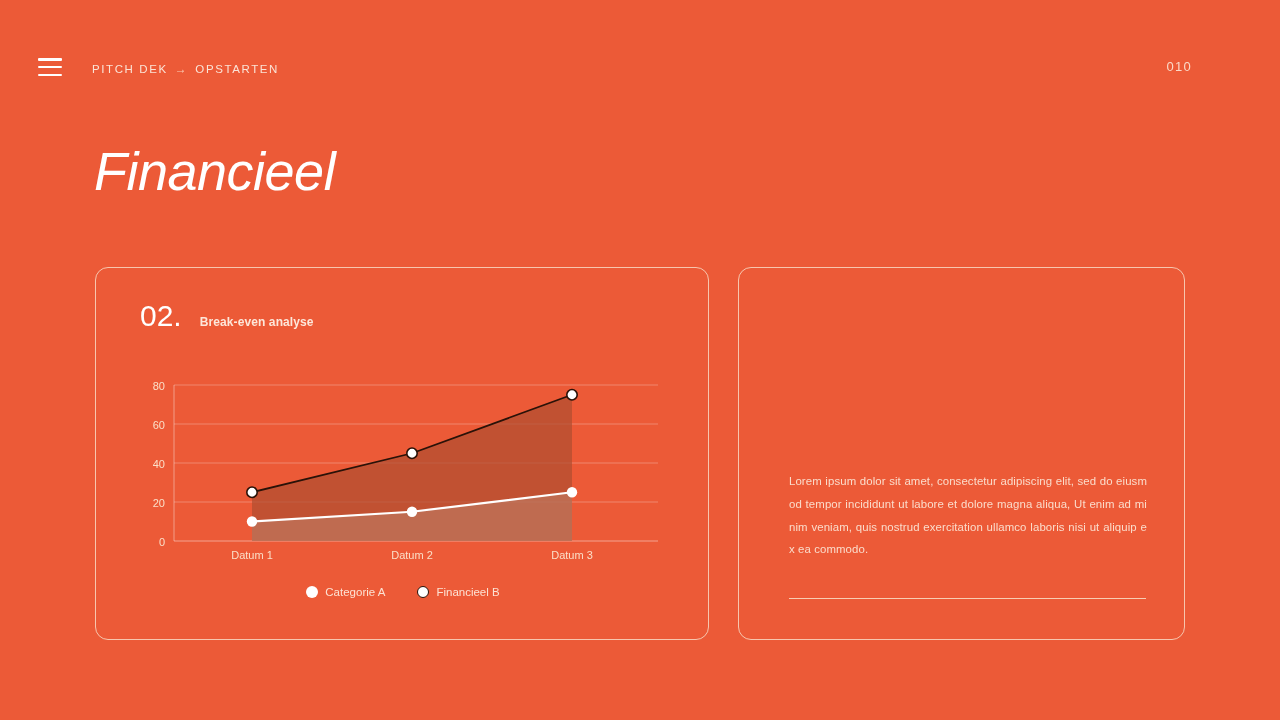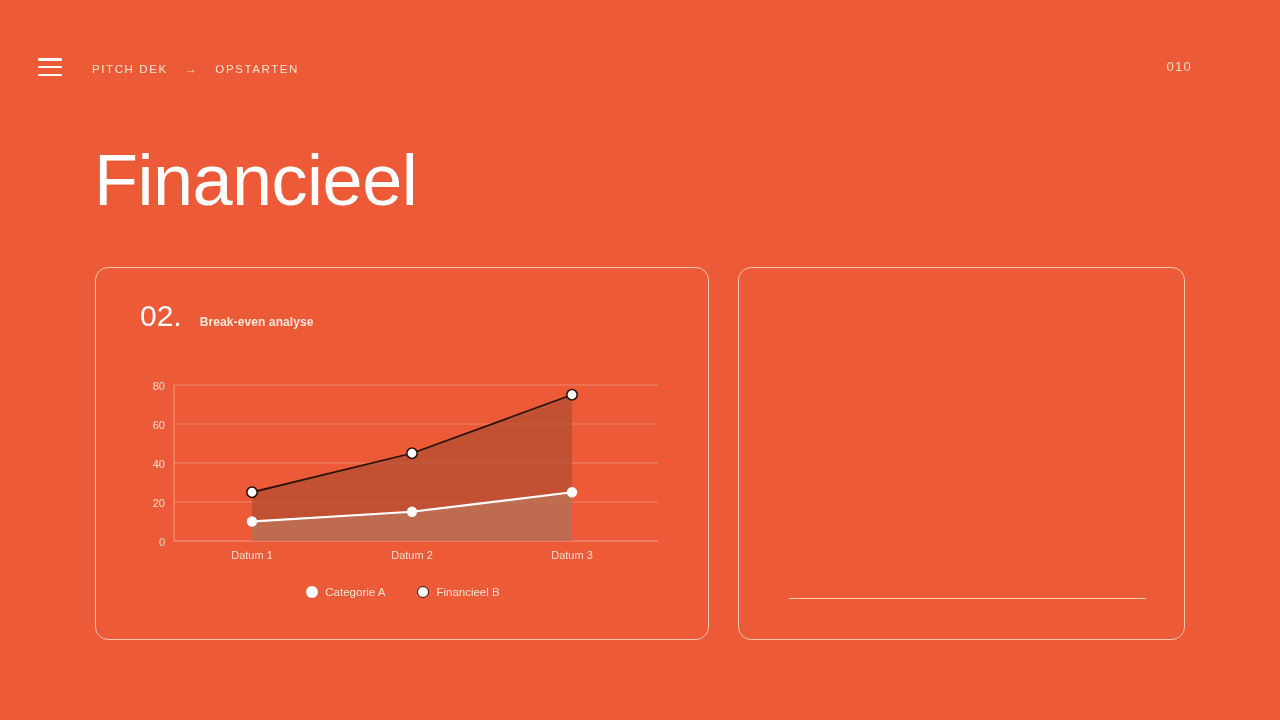--- a/index.html
+++ b/index.html
@@ -40,21 +40,21 @@
     width: 100%;
     background: #ffffff;
     border-radius: 1px;
   }
   .breadcrumb {
     position: absolute;
     left: 92px;
     top: 62px;
     display: flex;
     align-items: center;
-    gap: 14px;
+    gap: 4px;
     font-size: 11.5px;
     letter-spacing: 1.6px;
     color: #fbe3d6;
   }
   .crumb-arrow {
     color: #fbcdb6;
     font-size: 12px;
     padding: 0 3px;
   }
   .page-num {
@@ -71,26 +71,27 @@
     position: absolute;
     left: 94px;
     top: 128px;
     width: 1000px;
     height: 110px;
   }
   .title-thin {
     position: absolute;
     left: 0;
     top: 16px;
-    font-size: 72px;
+    font-size: 54px;
     font-weight: 300;
     color: #ffffff;
     letter-spacing: -0.5px;
     line-height: 1;
     white-space: nowrap;
+    font-style: italic;
   }
   .title-bold {
     position: absolute;
     left: 266px;
     top: 0;
     font-size: 104px;
     font-weight: 700;
     color: #ffffff;
     letter-spacing: -2.5px;
     line-height: 1.05;
@@ -280,14 +281,15 @@
       <span>Categorie A</span>
     </div>
     <div class="legend-item">
       <span class="legend-dot outlined"></span>
       <span>Financieel B</span>
     </div>
   </div>
 </div>
 
 <div class="card card-right">
+  <div class="r-body">Lorem ipsum dolor sit amet, consectetur adipiscing elit, sed do eiusmod tempor incididunt ut labore et dolore magna aliqua, Ut enim ad minim veniam, quis nostrud exercitation ullamco laboris nisi ut aliquip ex ea commodo.</div>
   <div class="r-divider"></div>
 </div>
 
 </body></html>

